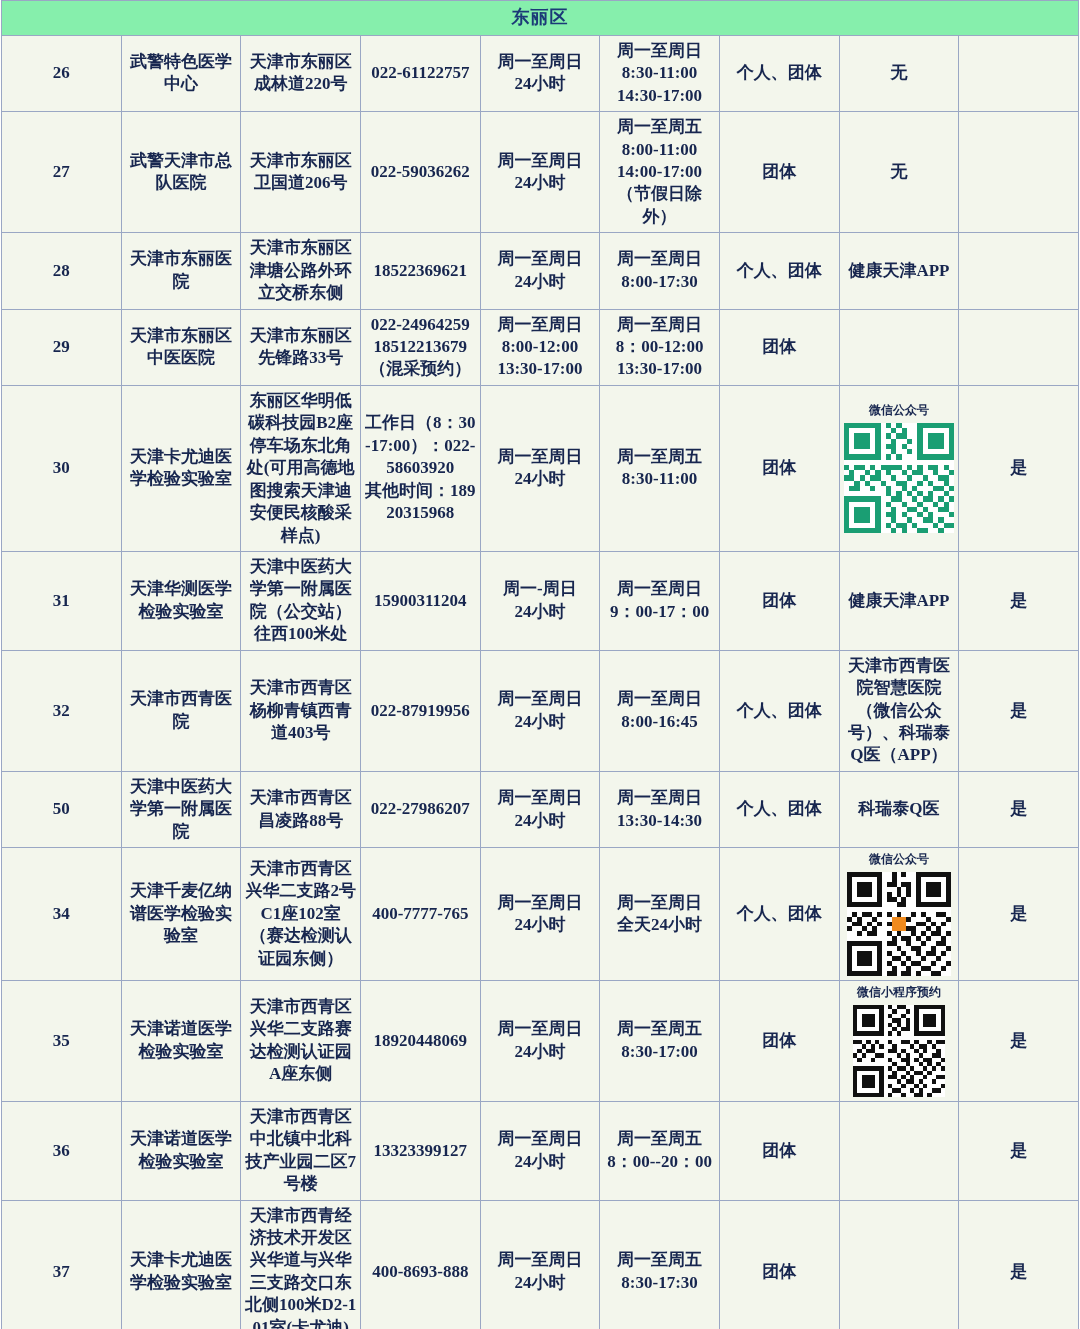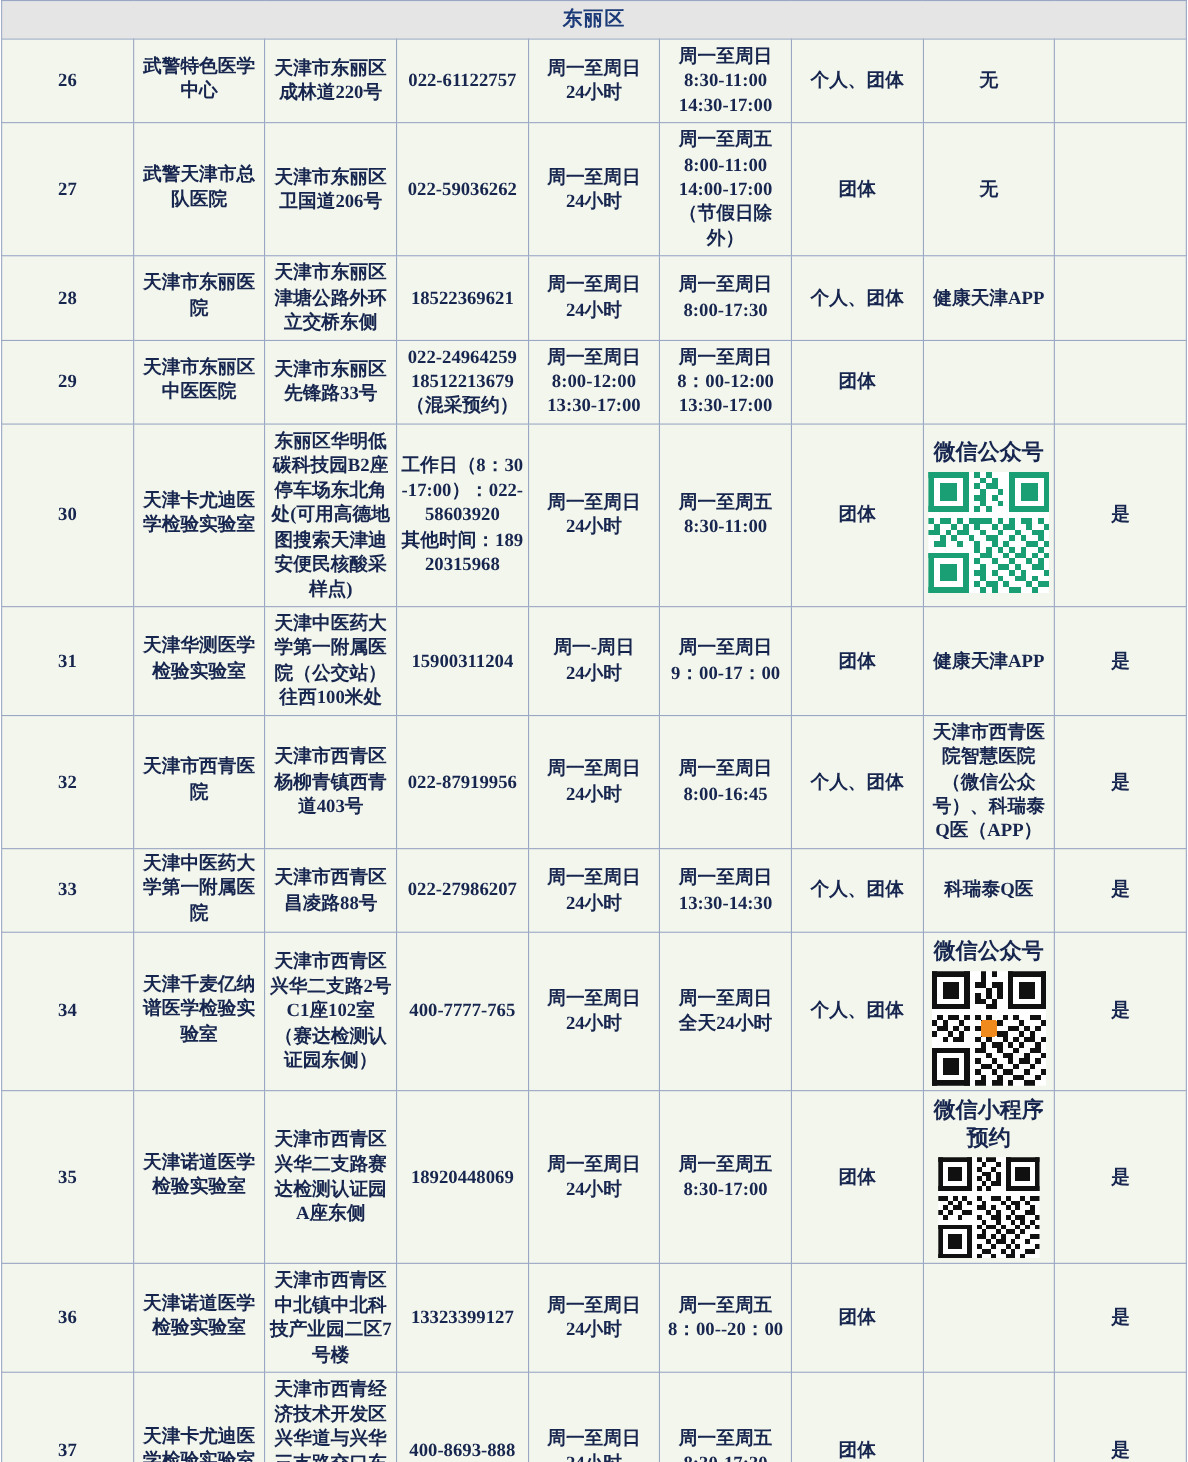--- a/index.html
+++ b/index.html
@@ -27,46 +27,46 @@
     vertical-align: middle;
     text-align: center;
     font-size: 17px;
     line-height: 1.32;
     font-weight: bold;
     color: #17264f;
     padding: 4px 3px;
     word-break: break-all;
   }
   tr.section td {
-    background: #e5e5e5;
+    background: #86efac;
     color: #1b3a77;
     font-size: 18px;
     font-weight: bold;
     padding: 5px 1px;
     letter-spacing: 1px;
   }
   tr.rowA td { background: #f3f6ec; }
 
   td.c-no { width: 46px; }
-  td.c-name { width: 126px; font-family: Liberation Mono, monospace; }
+  td.c-name { width: 126px; }
   td.c-addr { width: 116px; margin-left: 20px; }
   td.c-tel { width: 146px; }
   td.c-open { width: 134px; }
   td.c-time { width: 146px; }
   td.c-type { width: 140px; }
   td.c-app { width: 152px; }
   td.c-last { width: 72px; }
 
   .cellwrap {
     display: block;
   }
   .qr-label {
     display: block;
     margin-bottom: 4px;
-    font-size: 20px;
+    font-size: 12px;
   }
   .qr {
     display: block;
     margin: 0 auto;
     image-rendering: pixelated;
   }
   .qr.green rect.m { fill: #1a9e73; }
   .qr.black rect.m { fill: #101010; }
   .center-dot-orange { fill: #f08a1d; }
   .multi {
@@ -298,21 +298,21 @@
         <td class="c-open multi">周一至周日
 24小时</td>
         <td class="c-time multi">周一至周日
 8:00-16:45</td>
         <td class="c-type multi">个人、团体</td>
         <td class="c-app multi">天津市西青医院智慧医院（微信公众号）、科瑞泰Q医（APP）</td>
         <td class="c-last multi">是</td>
       </tr>
 
       <tr class="rowA">
-        <td class="c-no">33</td>
+        <td class="c-no">50</td>
         <td class="c-name multi">天津中医药大学第一附属医院</td>
         <td class="c-addr multi">天津市西青区昌凌路88号</td>
         <td class="c-tel multi">022-27986207</td>
         <td class="c-open multi">周一至周日
 24小时</td>
         <td class="c-time multi">周一至周日
 13:30-14:30</td>
         <td class="c-type multi">个人、团体</td>
         <td class="c-app multi">科瑞泰Q医</td>
         <td class="c-last multi">是</td>

